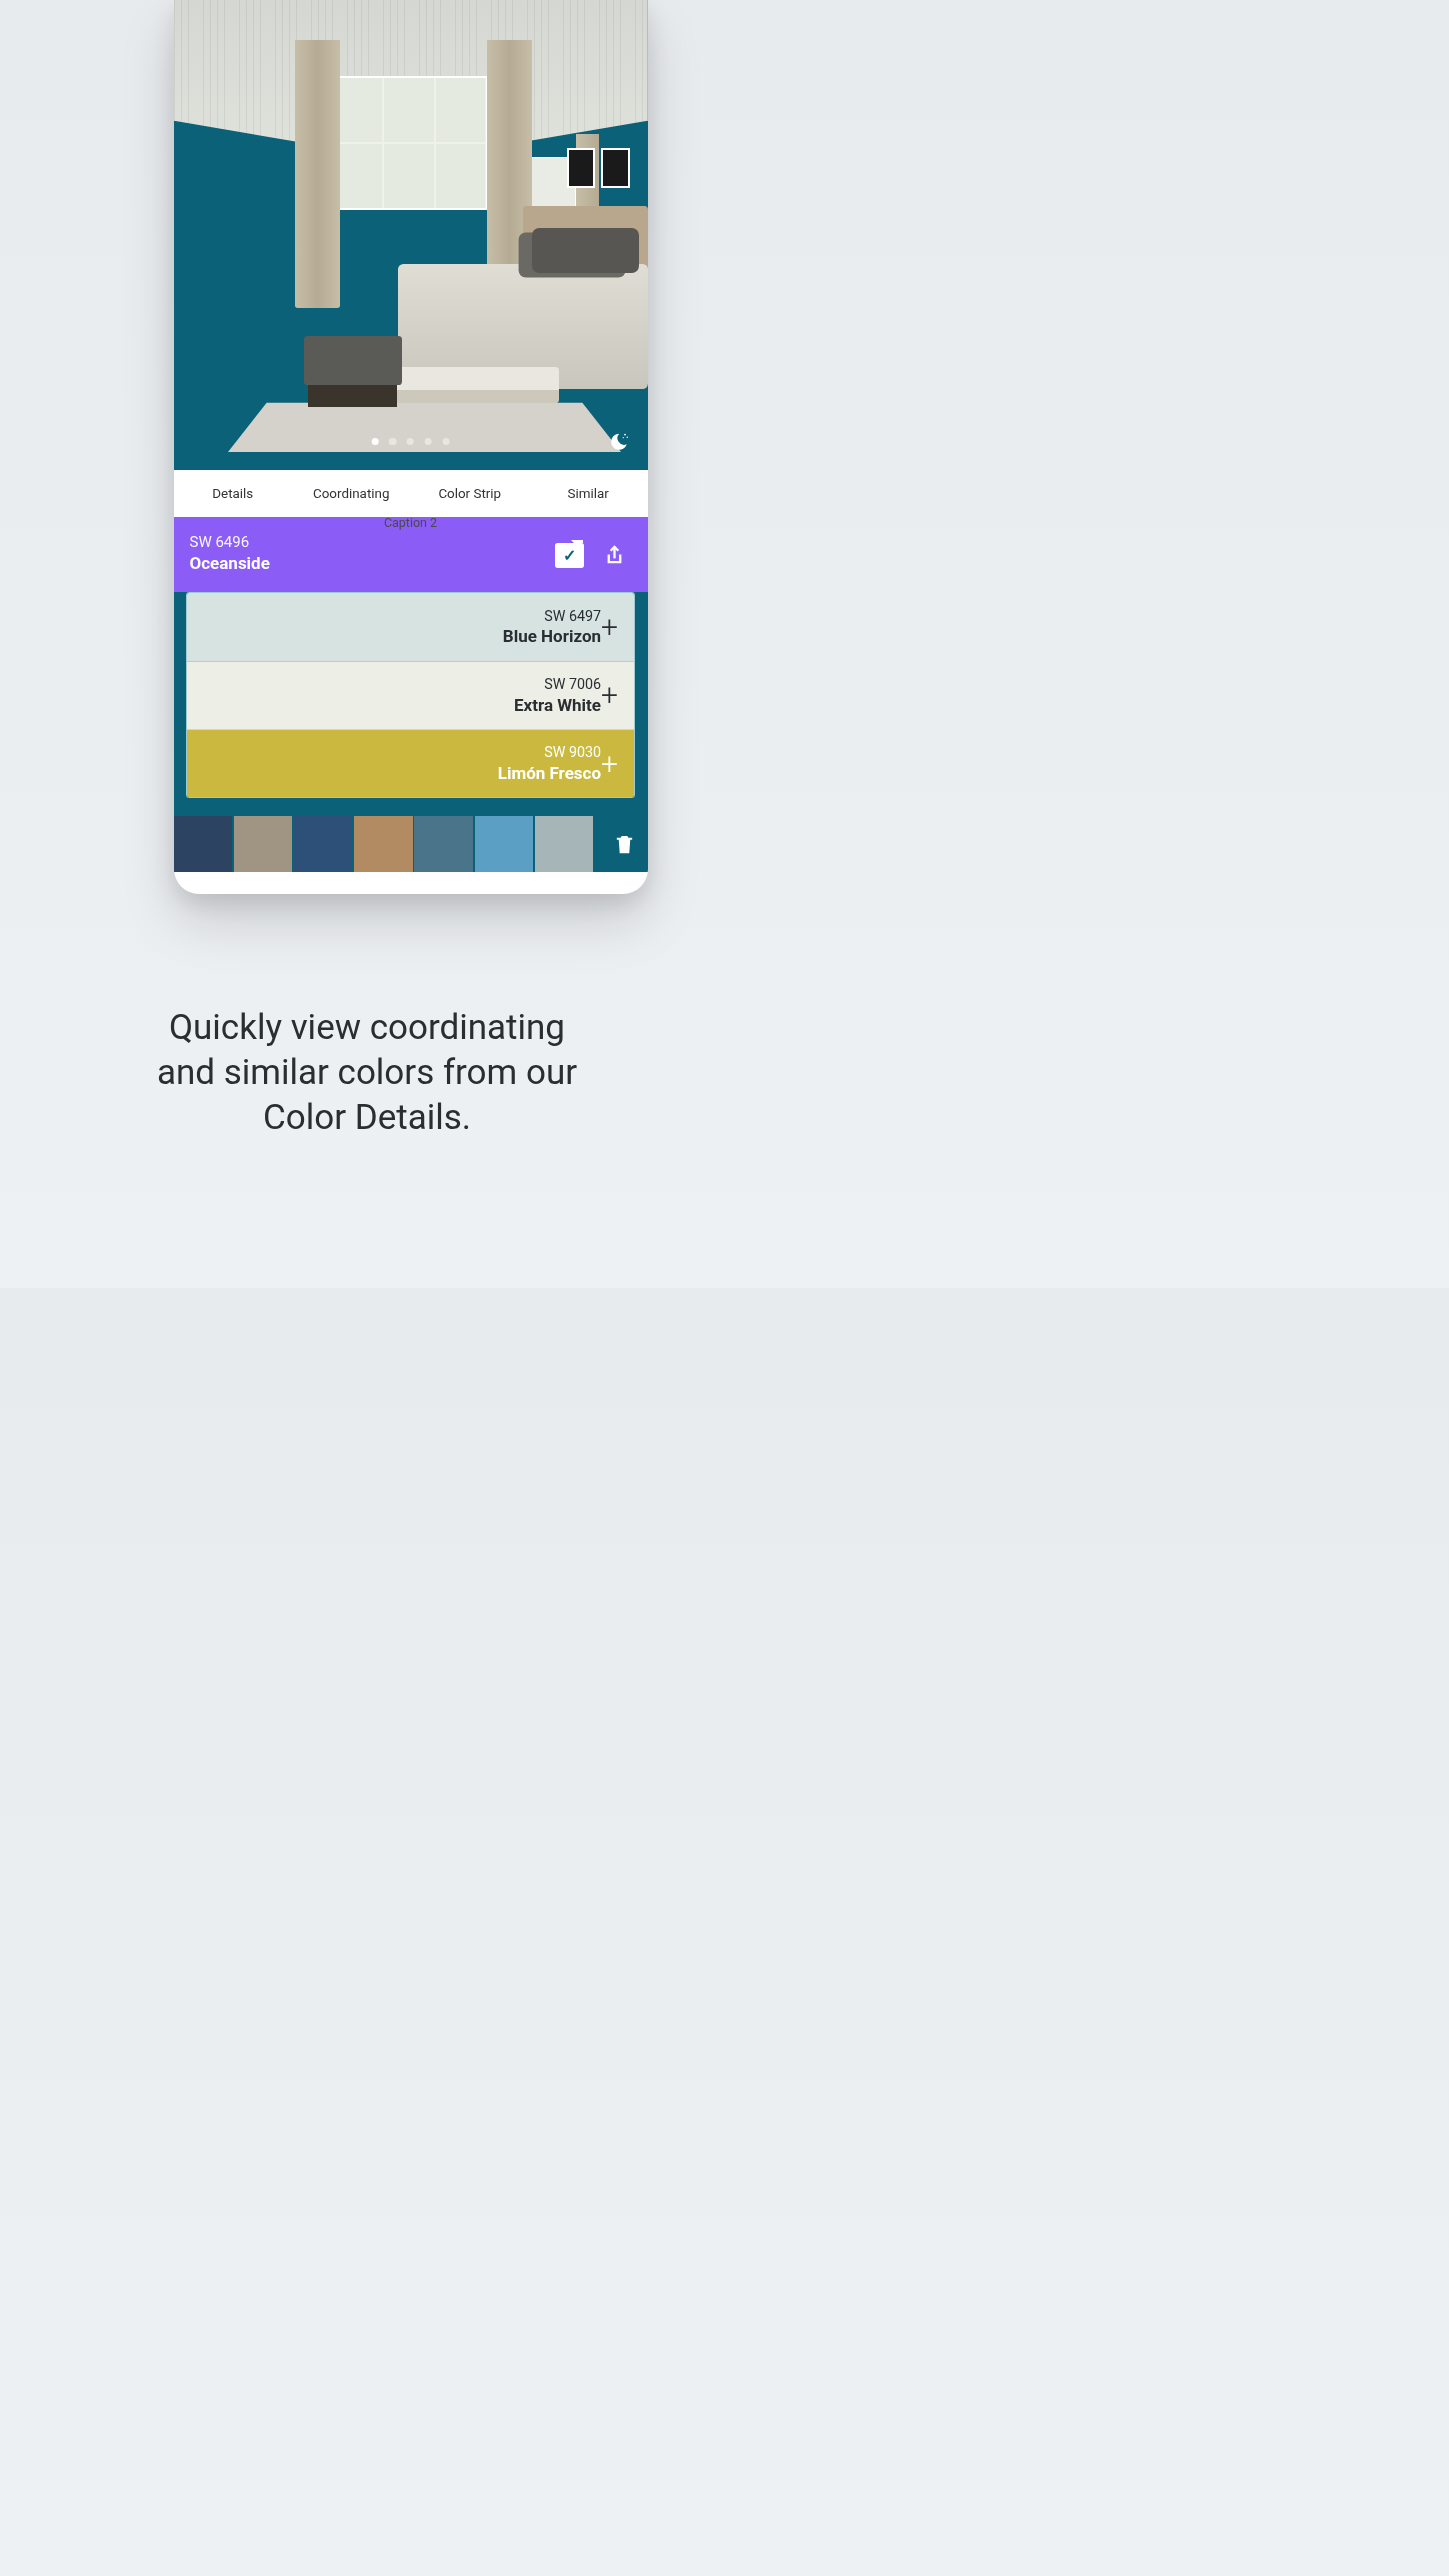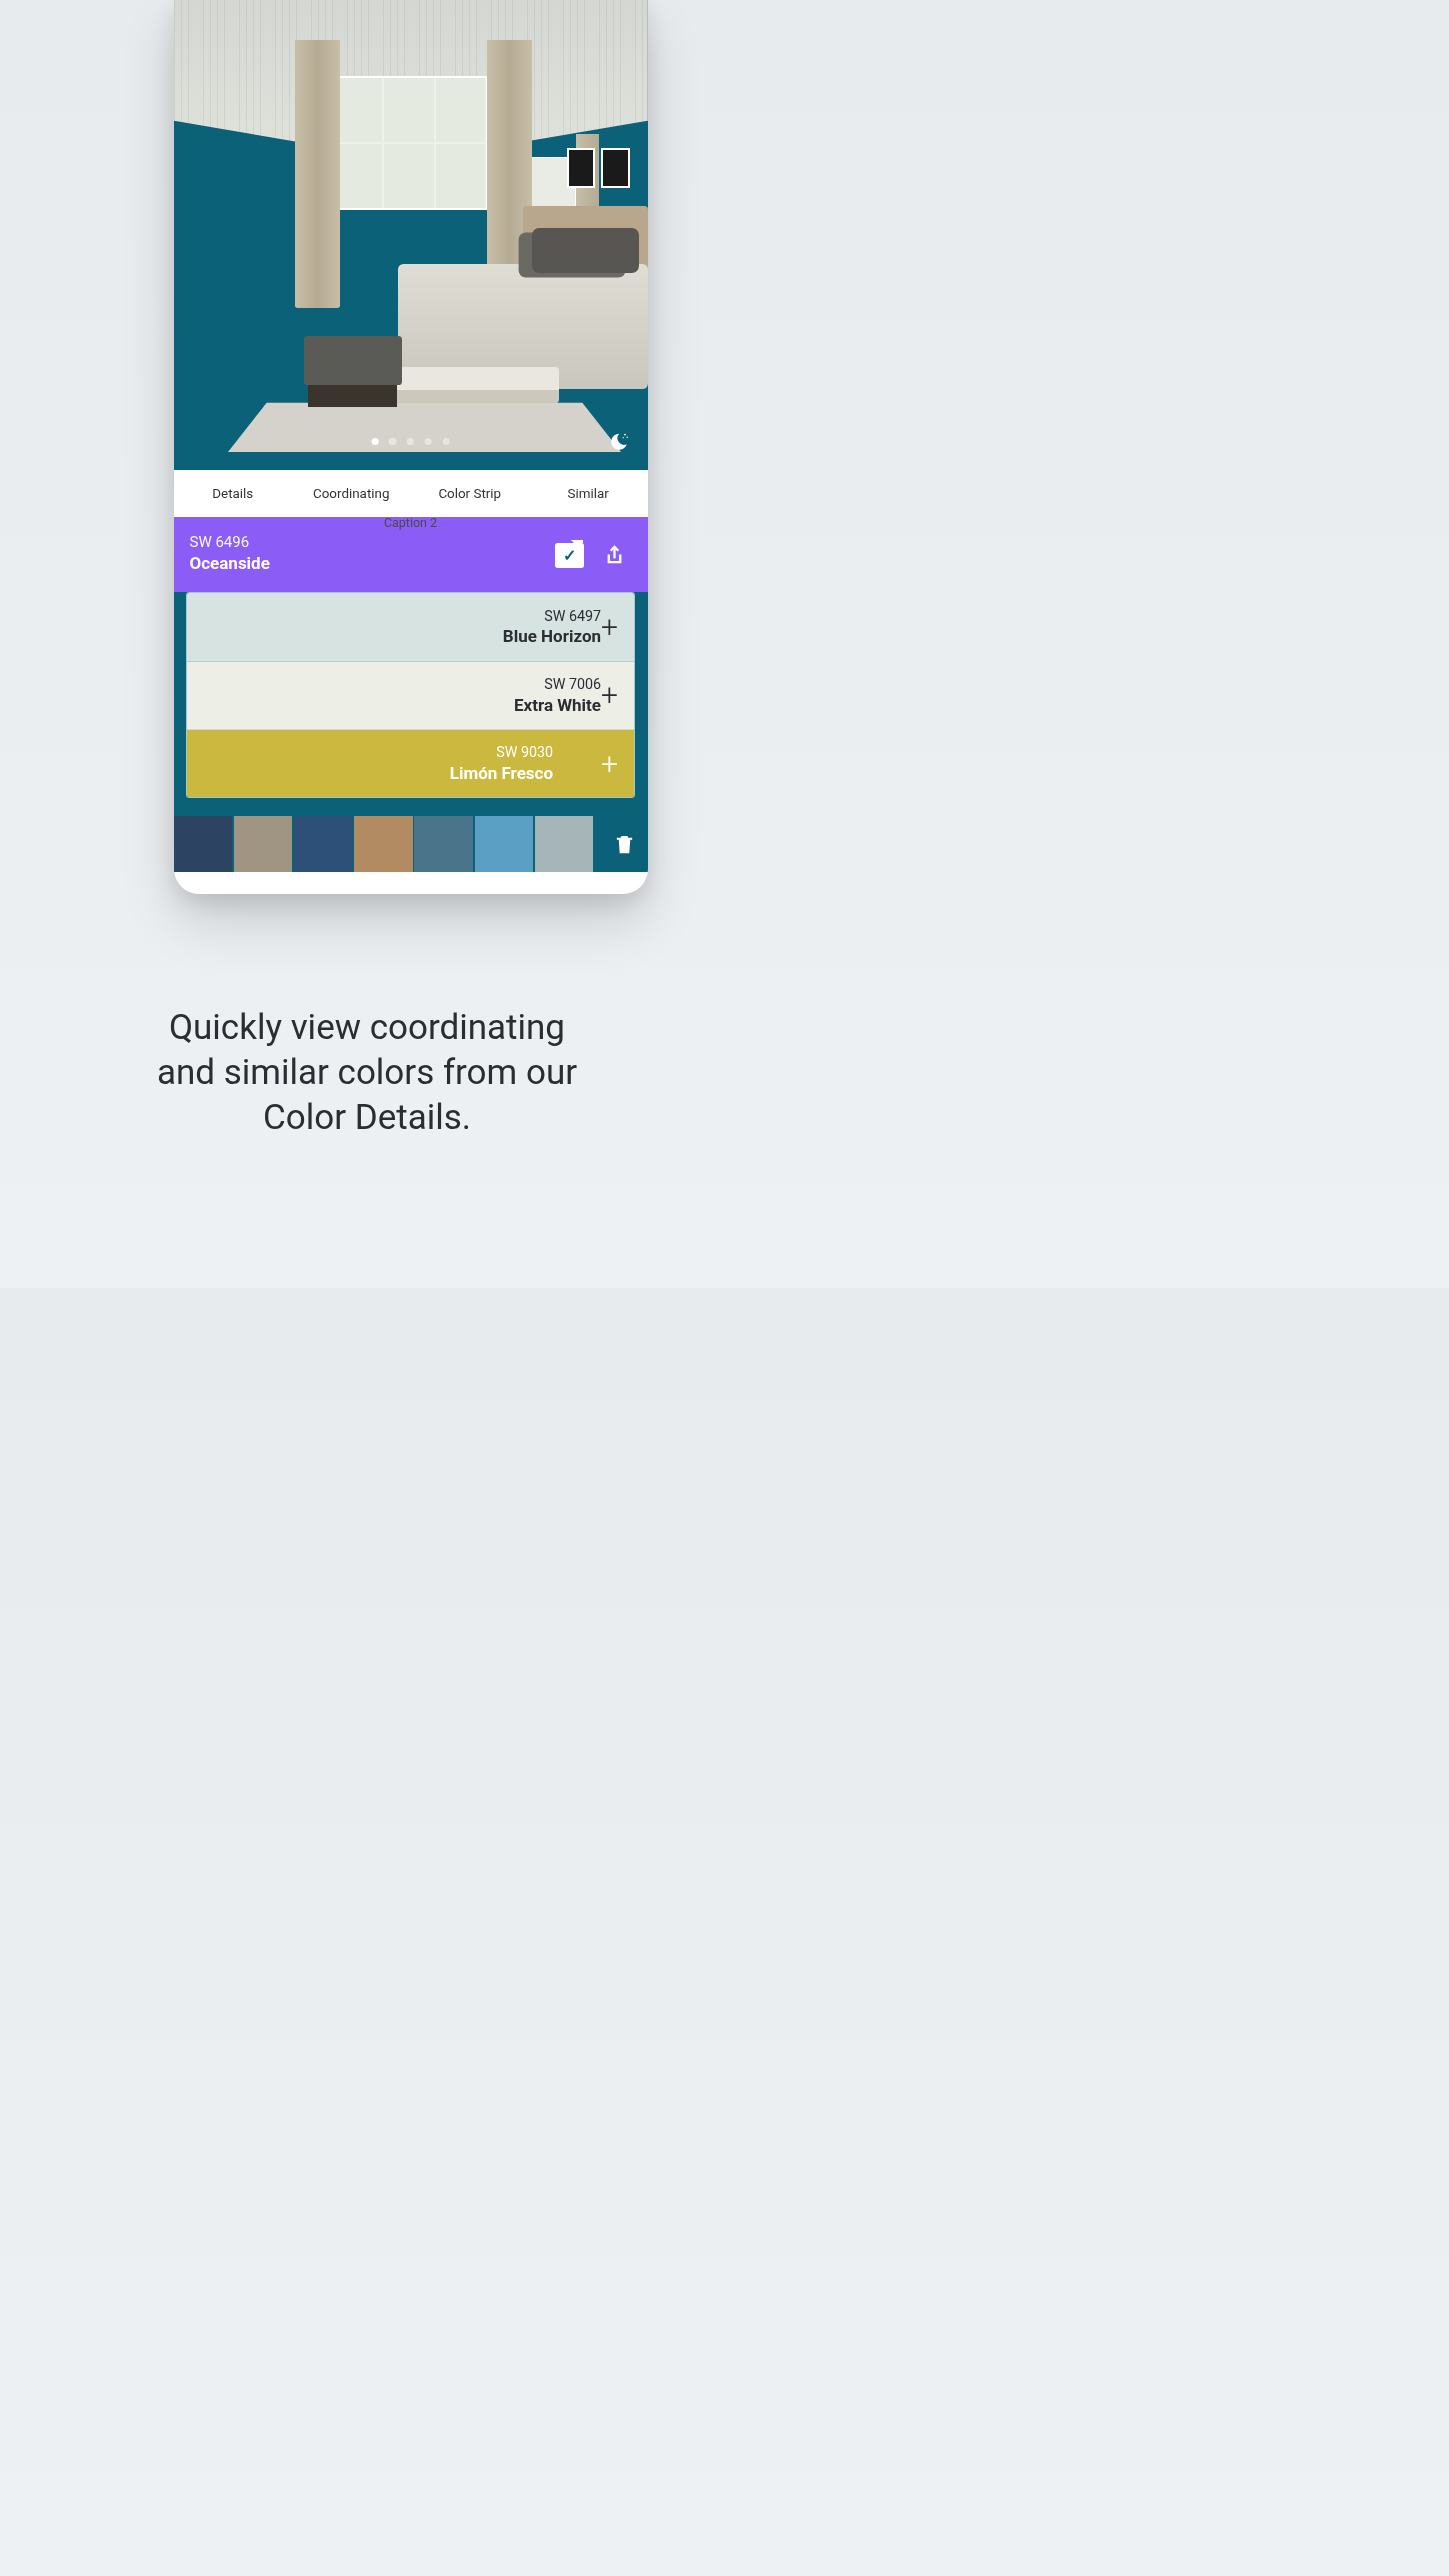--- a/index.html
+++ b/index.html
@@ -339,21 +339,21 @@
     </div>
     <div class="plus" style="color:#2a2e33">+</div>
   </div>
         <div class="coord-item" style="background: rgb(237, 238, 230); color: rgb(42, 46, 51);">
     <div class="coord-text">
       <div class="coord-code">SW 7006</div>
       <div class="coord-name">Extra White</div>
     </div>
     <div class="plus" style="color:#2a2e33">+</div>
   </div>
-        <div class="coord-item" style="background: rgb(202, 185, 62); color: rgb(255, 255, 255); gap: 48px;">
+        <div class="coord-item" style="background: rgb(202, 185, 62); color: rgb(255, 255, 255);">
     <div class="coord-text">
       <div class="coord-code">SW 9030</div>
       <div class="coord-name">Limón Fresco</div>
     </div>
     <div class="plus" style="color:#ffffff">+</div>
   </div>
       </div>
   </div>
 
   <div class="palette-bar">

